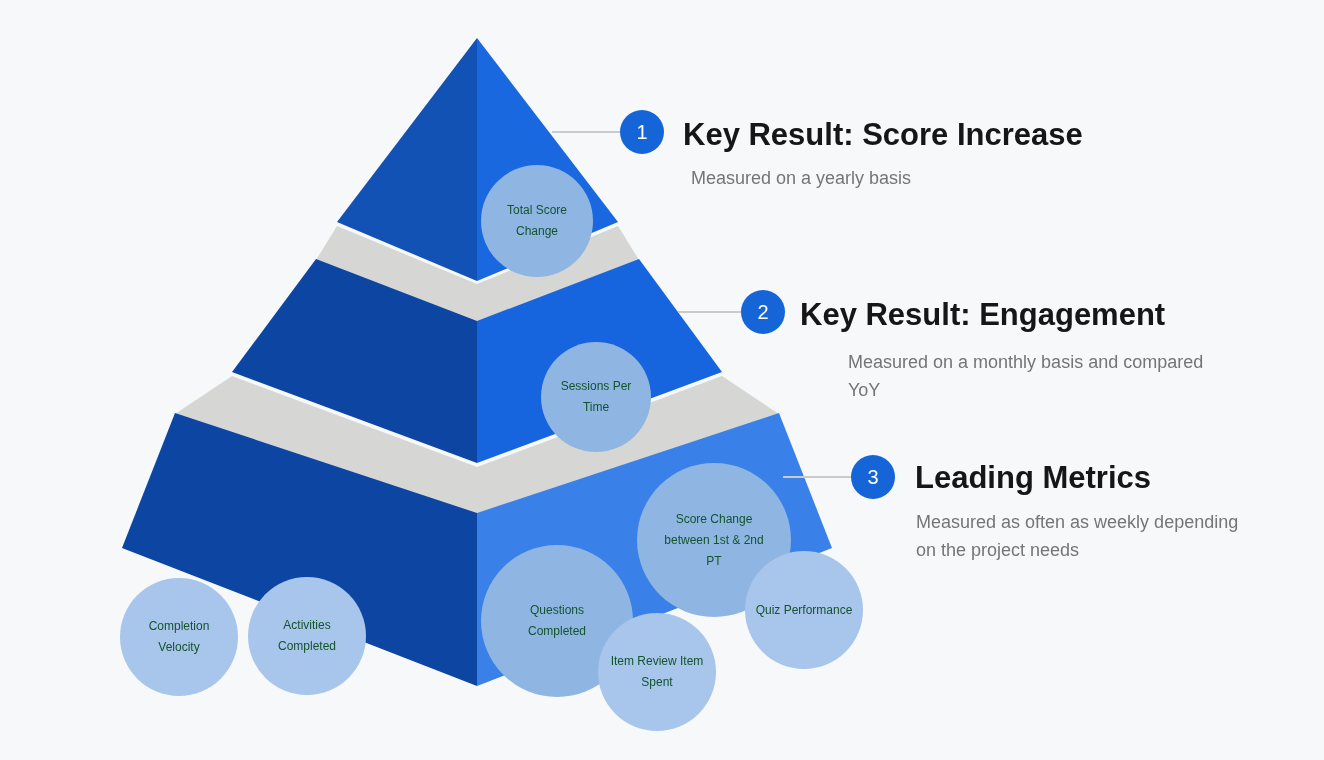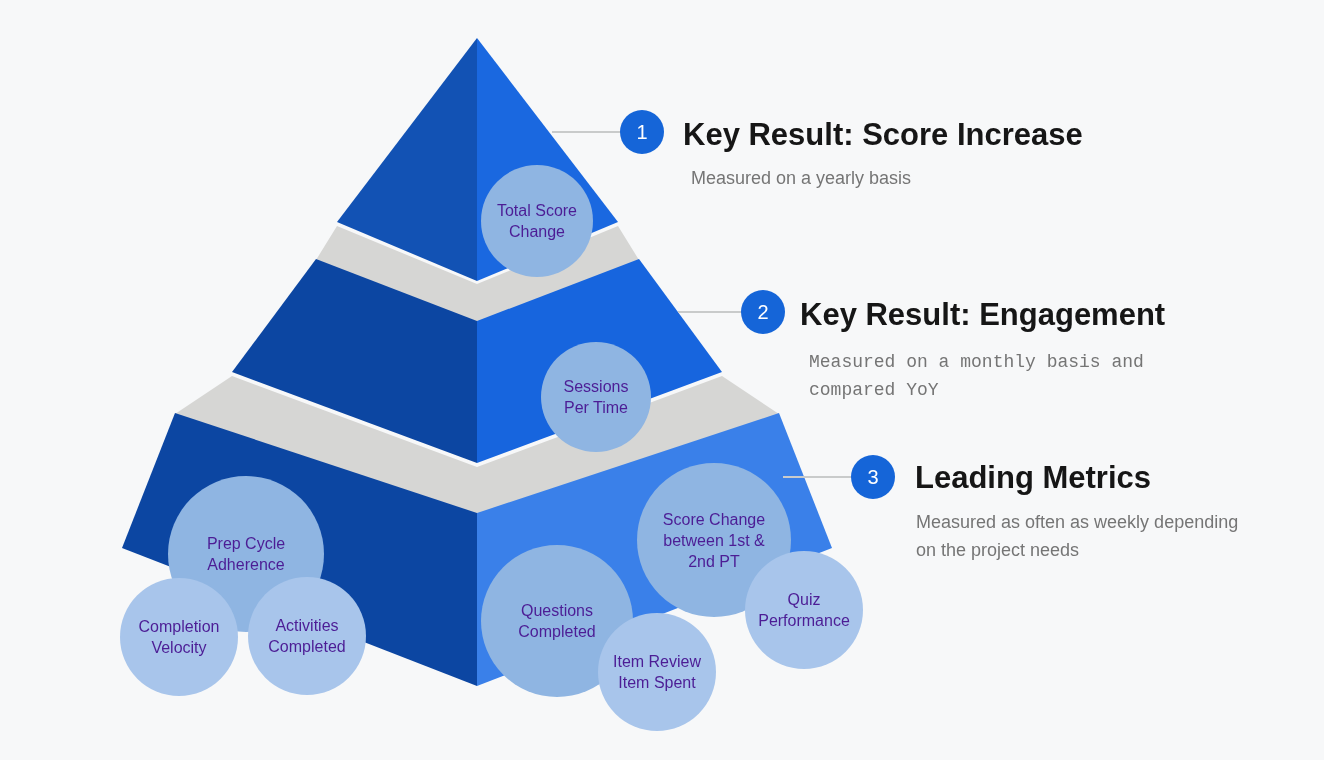--- a/index.html
+++ b/index.html
@@ -7,21 +7,21 @@
     position:relative;width:1324px;height:760px;overflow:hidden;
     background:var(--bg,#F7F8F9);
     font-family:"Liberation Sans",sans-serif;
   }
   .stage svg{position:absolute;left:0;top:0;}
 
   
   .bubble{
     position:absolute;border-radius:50%;
     display:flex;align-items:center;justify-content:center;
-    color:#4c1d95;font-size:16px;line-height:21px;text-align:center;
+    color:#14532d;font-size:12px;line-height:21px;text-align:center;
   }
   .bubble.dark{background:var(--bubble-dark,#8FB5E2);}
   .bubble.light{background:var(--bubble-light,#A8C5EB);}
   .bubble .lbl{display:block;}
 
   
   .num-circle{
     position:absolute;width:44px;height:44px;border-radius:50%;
     background:var(--accent,#1565D8);color:#fff;
     display:flex;align-items:center;justify-content:center;
@@ -53,23 +53,20 @@
     <polygon points="639,259 477,321 477,463 722,372" style="fill:var(--tier-right-mid,#1765DE)"></polygon>
 
     <polygon points="175,413 477,513 477,686 122,548" style="fill:var(--tier-left,#0C46A2)"></polygon>
     <polygon points="779,413 477,513 477,686 832,548" style="fill:var(--tier-right-bottom,#3A80E9)"></polygon>
 
     <line x1="552" y1="132" x2="621" y2="132" stroke-width="2" style="stroke:var(--line,#C9CBCB)"></line>
     <line x1="678" y1="312" x2="742" y2="312" stroke-width="2" style="stroke:var(--line,#C9CBCB)"></line>
     <line x1="783" y1="477" x2="854" y2="477" stroke-width="2" style="stroke:var(--line,#C9CBCB)"></line>
   </svg>
 
-  <div class="bubble dark" style="left:168px;top:476px;width:156px;height:156px;">
-    <span class="lbl" style="max-width:112px;">Prep Cycle Adherence</span>
-  </div>
   <div class="bubble dark" style="left:637px;top:463px;width:154px;height:154px;">
     <span class="lbl" style="max-width:116px;">Score Change between 1st &amp; 2nd PT</span>
   </div>
   <div class="bubble dark" style="left:481px;top:545px;width:152px;height:152px;">
     <span class="lbl" style="max-width:104px;">Questions Completed</span>
   </div>
   <div class="bubble dark" style="left:481px;top:165px;width:112px;height:112px;">
     <span class="lbl" style="max-width:100px;">Total Score Change</span>
   </div>
   <div class="bubble dark" style="left:541px;top:342px;width:110px;height:110px;">
@@ -91,21 +88,21 @@
   <div class="num-circle" style="left:620px;top:110px;">
     <span>1</span>
   </div>
   <div class="callout-title" style="left:683px;top:117px;">Key Result: Score Increase</div>
   <div class="callout-desc" style="left:691px;top:164px;width:320px;">Measured on a yearly basis</div>
 
   <div class="num-circle" style="left:741px;top:290px;">
     <span>2</span>
   </div>
   <div class="callout-title" style="left:800px;top:297px;">Key Result: Engagement</div>
-  <div class="callout-desc" style="left:809px;top:348px;width:370px;font-family:Liberation Mono, monospace;">Measured on a monthly basis and compared YoY</div>
+  <div class="callout-desc" style="left:848px;top:348px;width:370px;">Measured on a monthly basis and compared YoY</div>
 
   <div class="num-circle" style="left:851px;top:455px;">
     <span>3</span>
   </div>
   <div class="callout-title" style="left:915px;top:460px;">Leading Metrics</div>
   <div class="callout-desc" style="left:916px;top:508px;width:340px;">Measured as often as weekly depending on the project needs</div>
 
 </div>
 
 </body></html>

